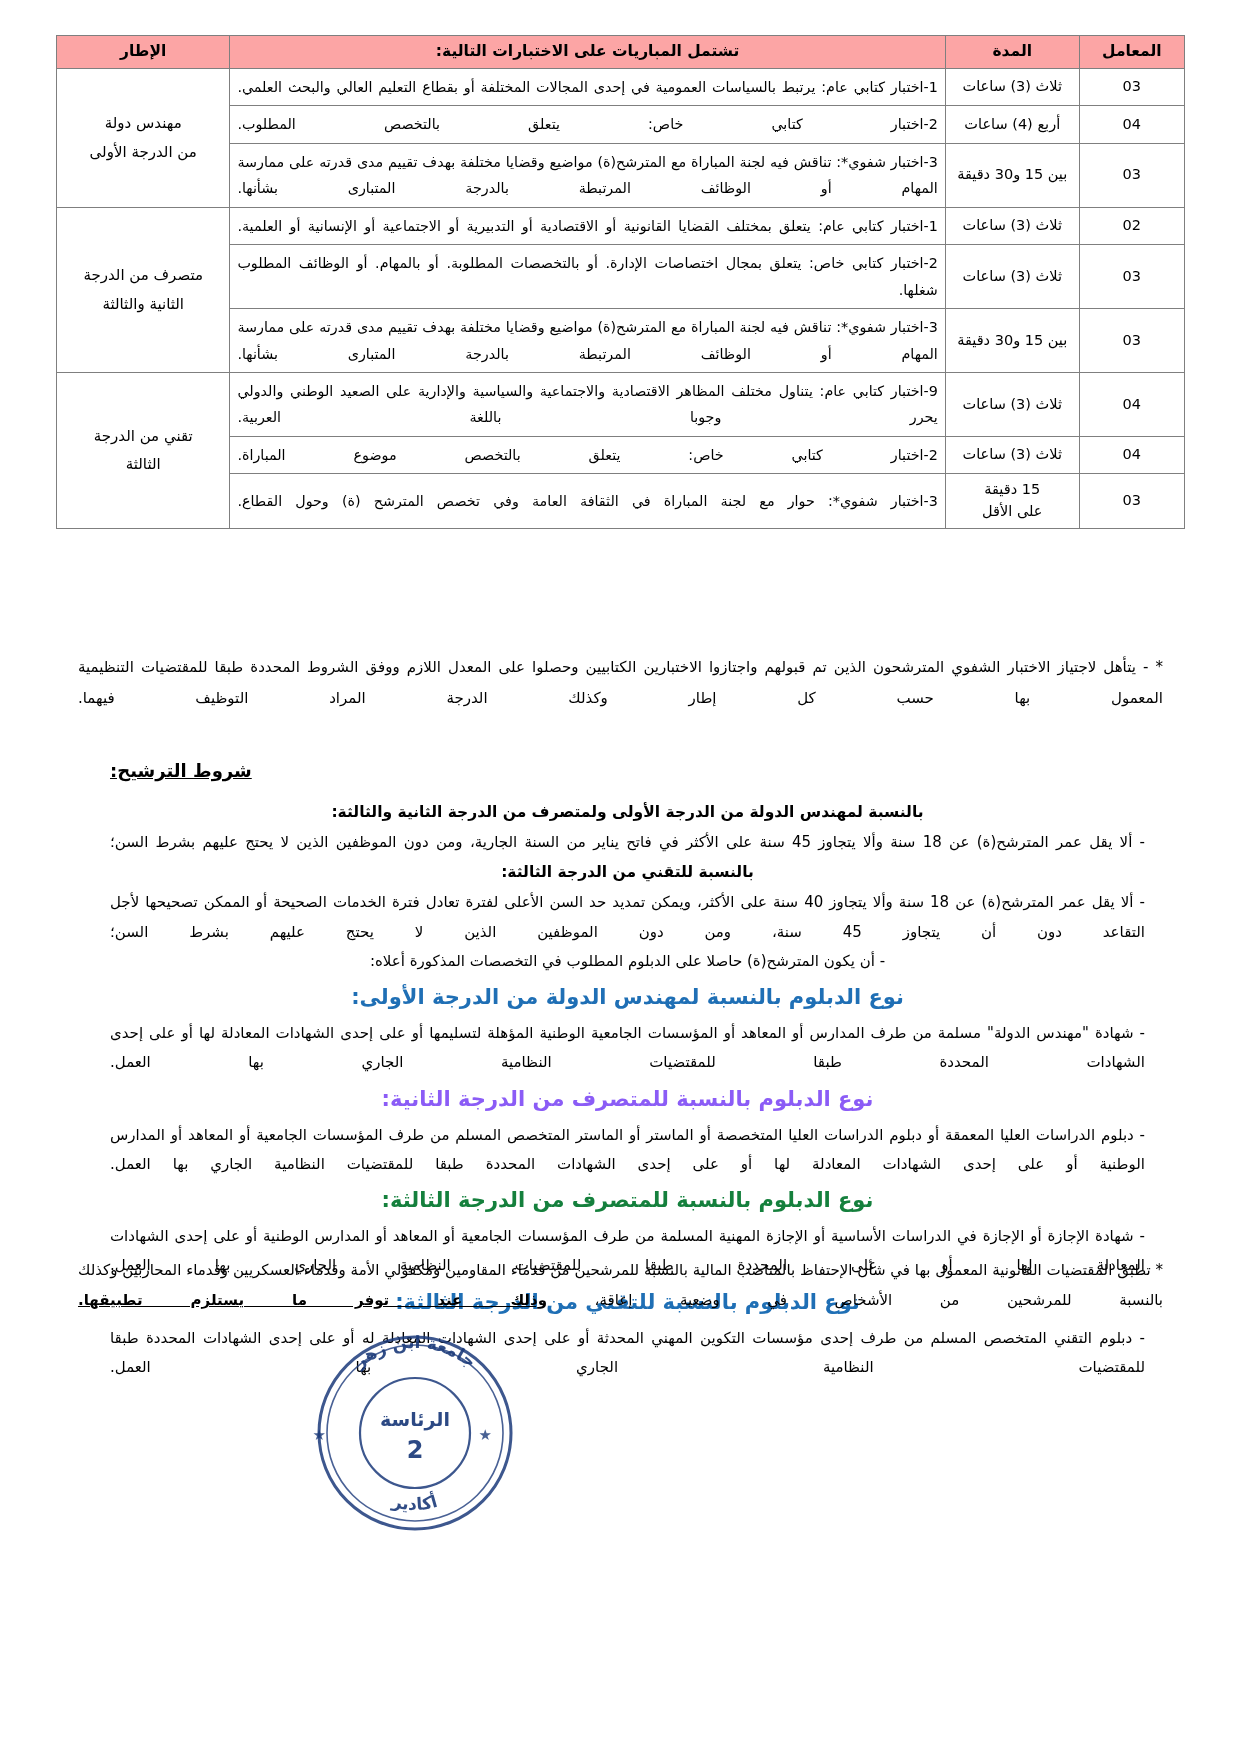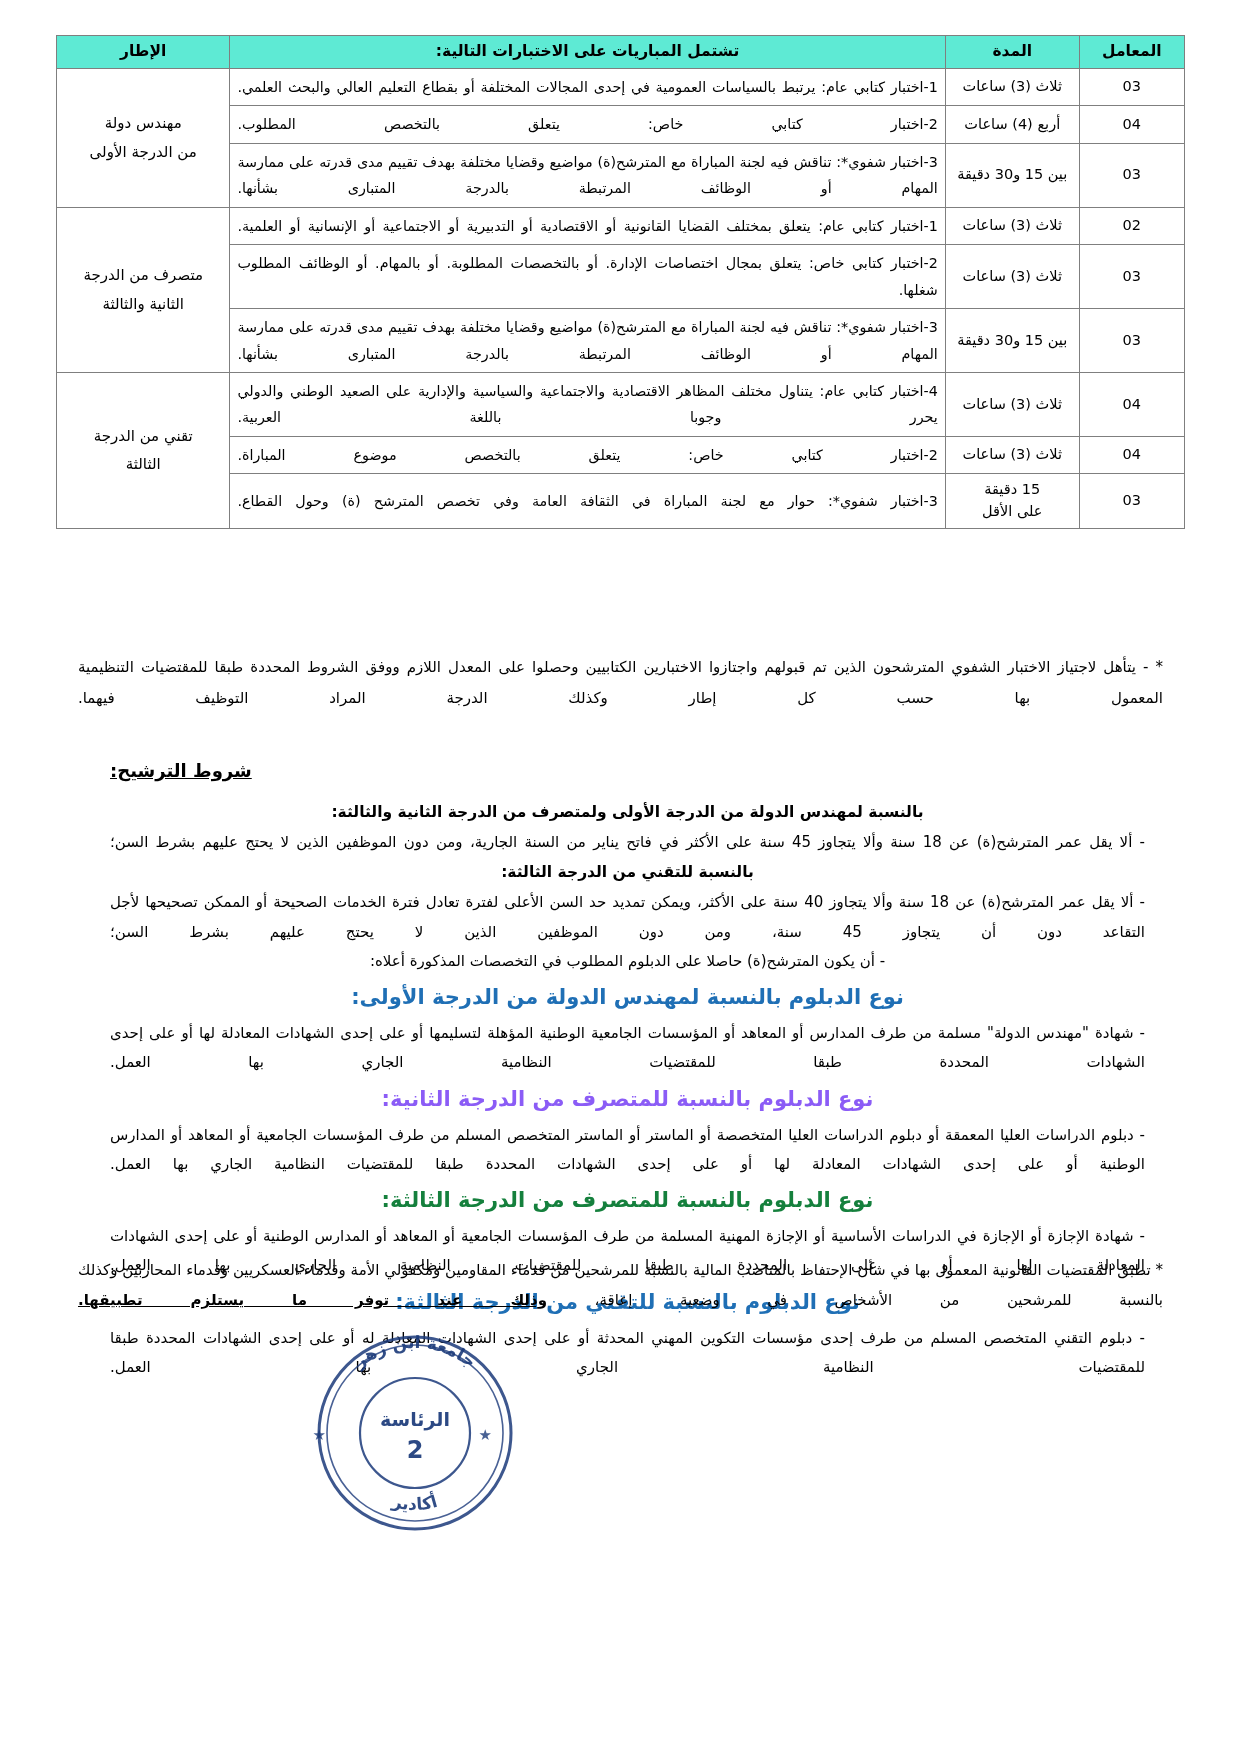--- a/index.html
+++ b/index.html
@@ -34,21 +34,21 @@
     table-layout: fixed;
     direction: rtl;
   }
   table.exam-table th,
   table.exam-table td {
     border: 1px solid #7f7f7f;
     vertical-align: middle;
     padding: 5px 7px;
   }
   table.exam-table thead th {
-    background: #5eead4;
+    background: #fca5a5;
     font-weight: bold;
     font-size: 15.5px;
     text-align: center;
     height: 26px;
     padding: 3px 6px;
     line-height: 1.25;
   }
   col.c-frame  { width: 158px; }
   col.c-tests  { width: 652px; }
   col.c-dur    { width: 122px; }
@@ -230,21 +230,21 @@
         </tr>
         <tr class="last-of-group">
           <td class="coef-cell">03</td>
           <td class="dur-cell">بين 15 و30 دقيقة</td>
           <td class="test-cell">3-اختبار شفوي*: تناقش فيه لجنة المباراة مع المترشح(ة) مواضيع وقضايا مختلفة بهدف تقييم مدى قدرته على ممارسة المهام أو الوظائف المرتبطة بالدرجة المتبارى بشأنها.</td>
         </tr>
 
         <tr class="grp-start">
           <td class="coef-cell">04</td>
           <td class="dur-cell">ثلاث (3) ساعات</td>
-          <td class="test-cell">4-اختبار كتابي عام: يتناول مختلف المظاهر الاقتصادية والاجتماعية والسياسية والإدارية على الصعيد الوطني والدولي يحرر وجوبا باللغة العربية.</td>
+          <td class="test-cell">9-اختبار كتابي عام: يتناول مختلف المظاهر الاقتصادية والاجتماعية والسياسية والإدارية على الصعيد الوطني والدولي يحرر وجوبا باللغة العربية.</td>
           <td class="frame-cell" rowspan="3">تقني من الدرجة<br>الثالثة</td>
         </tr>
         <tr>
           <td class="coef-cell">04</td>
           <td class="dur-cell">ثلاث (3) ساعات</td>
           <td class="test-cell nojust">2-اختبار كتابي خاص: يتعلق بالتخصص موضوع المباراة.</td>
         </tr>
         <tr class="last-of-group">
           <td class="coef-cell">03</td>
           <td class="dur-cell">15 دقيقة<br>على الأقل</td>

